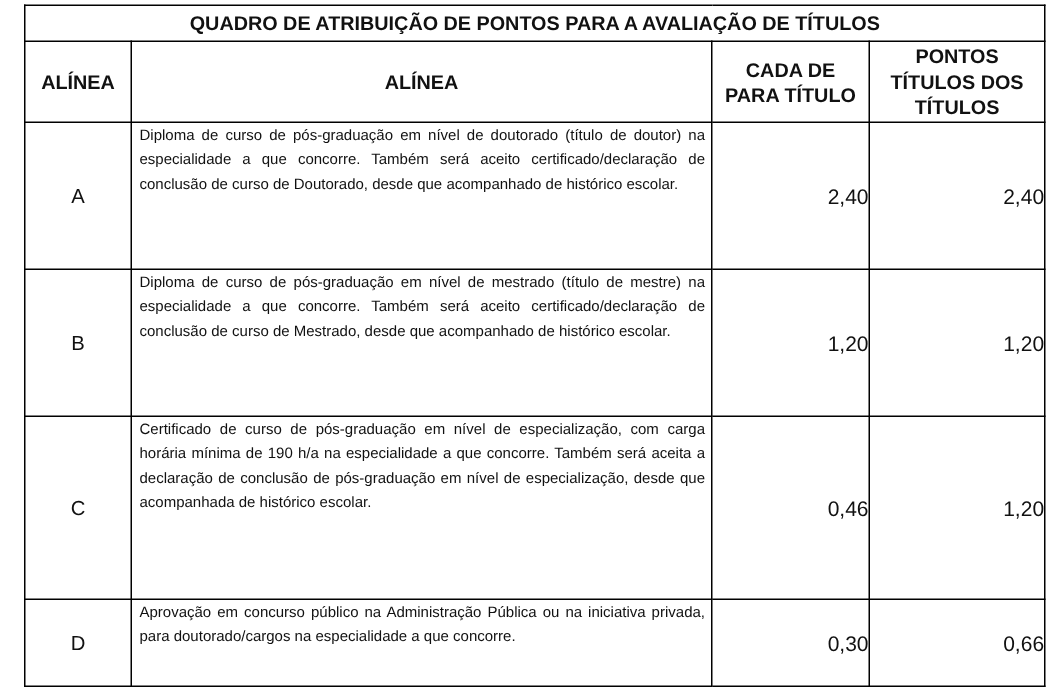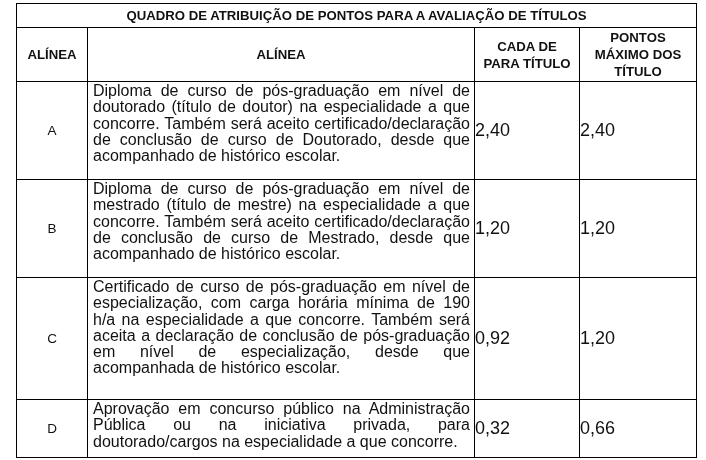--- a/index.html
+++ b/index.html
@@ -3,22 +3,22 @@
 <meta charset="utf-8">
 <style>
   html, body { margin: 0; padding: 0; background: #ffffff; }
   body { width: 706px; height: 460px; position: relative; overflow: hidden;
          font-family: "Liberation Sans", "DejaVu Sans", sans-serif; color: #111; }
   table { position: absolute; left: 16px; top: 3px; border-collapse: collapse; width: 680px; table-layout: fixed; }
   td, th { border: 1.3px solid #000; padding: 0; }
   .title-row th { height: 23px; font-size: 13.2px; font-weight: bold; vertical-align: middle; }
   .head-row th { height: 53px; font-size: 13.2px; font-weight: bold; text-align: center; vertical-align: middle; line-height: 17px; }
   td.alinea { text-align: center; vertical-align: middle; font-size: 13.5px; }
-  td.titulo { font-size: 16px; line-height: 16.3px; text-align: justify; padding: 1px 4px 1px 5px; vertical-align: top; }
-  td.val { text-align: left; vertical-align: middle; font-size: 18px; }
+  td.titulo { font-size: 10px; line-height: 16.3px; text-align: justify; padding: 1px 4px 1px 5px; vertical-align: top; }
+  td.val { text-align: right; vertical-align: middle; font-size: 14px; }
   .rowA td { height: 95px; }
   .rowB td { height: 95px; }
   .rowC td { height: 119px; }
   .rowD td { height: 55px; }
   .hl { display: block; }
 </style>
 </head>
 <body>
 
 <table>
@@ -34,42 +34,42 @@
   </tr>
   <tr class="head-row">
     <th>ALÍNEA</th>
     <th>ALÍNEA</th>
     <th>
       <span class="hl">CADA DE</span>
       <span class="hl">PARA TÍTULO</span>
     </th>
     <th>
       <span class="hl">PONTOS</span>
-      <span class="hl">MÁXIMO DOS</span>
-      <span class="hl">TÍTULO</span>
+      <span class="hl">TÍTULOS DOS</span>
+      <span class="hl">TÍTULOS</span>
     </th>
   </tr>
   <tr class="rowA">
     <td class="alinea">A</td>
     <td class="titulo">Diploma de curso de pós-graduação em nível de doutorado (título de doutor) na especialidade a que concorre. Também será aceito certificado/declaração de conclusão de curso de Doutorado, desde que acompanhado de histórico escolar.</td>
     <td class="val">2,40</td>
     <td class="val">2,40</td>
   </tr>
   <tr class="rowB">
     <td class="alinea">B</td>
     <td class="titulo">Diploma de curso de pós-graduação em nível de mestrado (título de mestre) na especialidade a que concorre. Também será aceito certificado/declaração de conclusão de curso de Mestrado, desde que acompanhado de histórico escolar.</td>
     <td class="val">1,20</td>
     <td class="val">1,20</td>
   </tr>
   <tr class="rowC">
     <td class="alinea">C</td>
     <td class="titulo">Certificado de curso de pós-graduação em nível de especialização, com carga horária mínima de 190 h/a na especialidade a que concorre. Também será aceita a declaração de conclusão de pós-graduação em nível de especialização, desde que acompanhada de histórico escolar.</td>
-    <td class="val">0,92</td>
+    <td class="val">0,46</td>
     <td class="val">1,20</td>
   </tr>
   <tr class="rowD">
     <td class="alinea">D</td>
     <td class="titulo">Aprovação em concurso público na Administração Pública ou na iniciativa privada, para doutorado/cargos na especialidade a que concorre.</td>
-    <td class="val">0,32</td>
+    <td class="val">0,30</td>
     <td class="val">0,66</td>
   </tr>
 </tbody>
   </table>
 
 </body></html>

